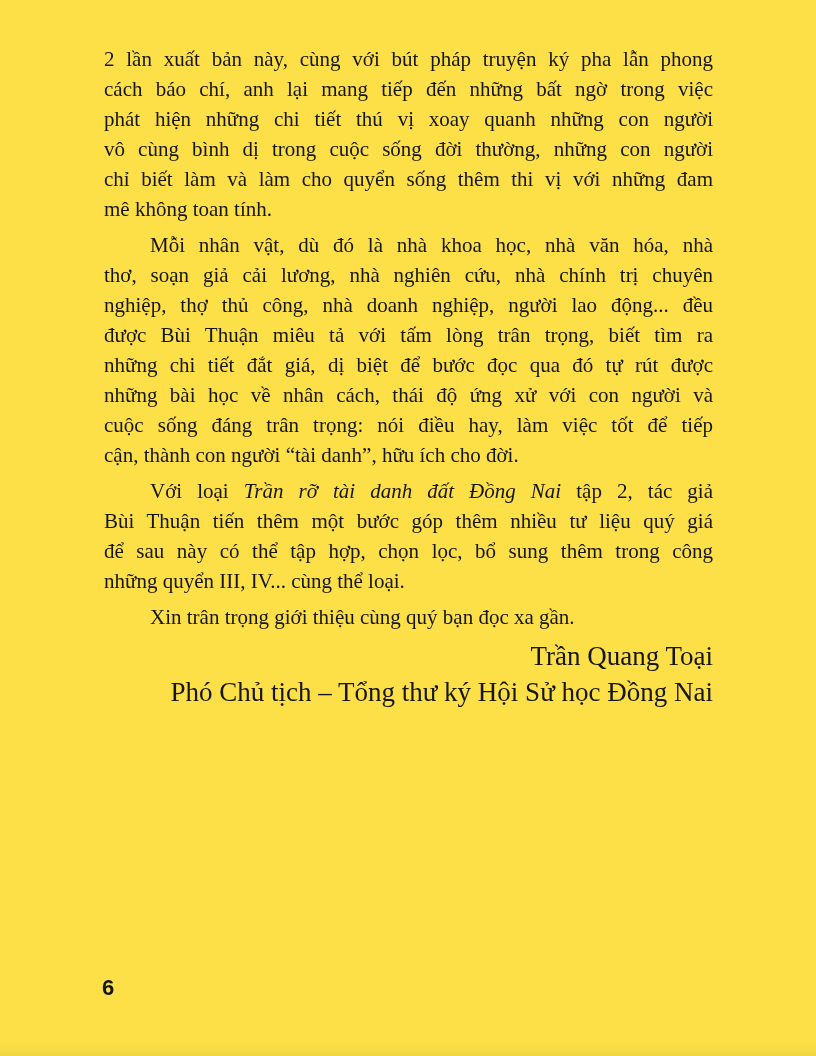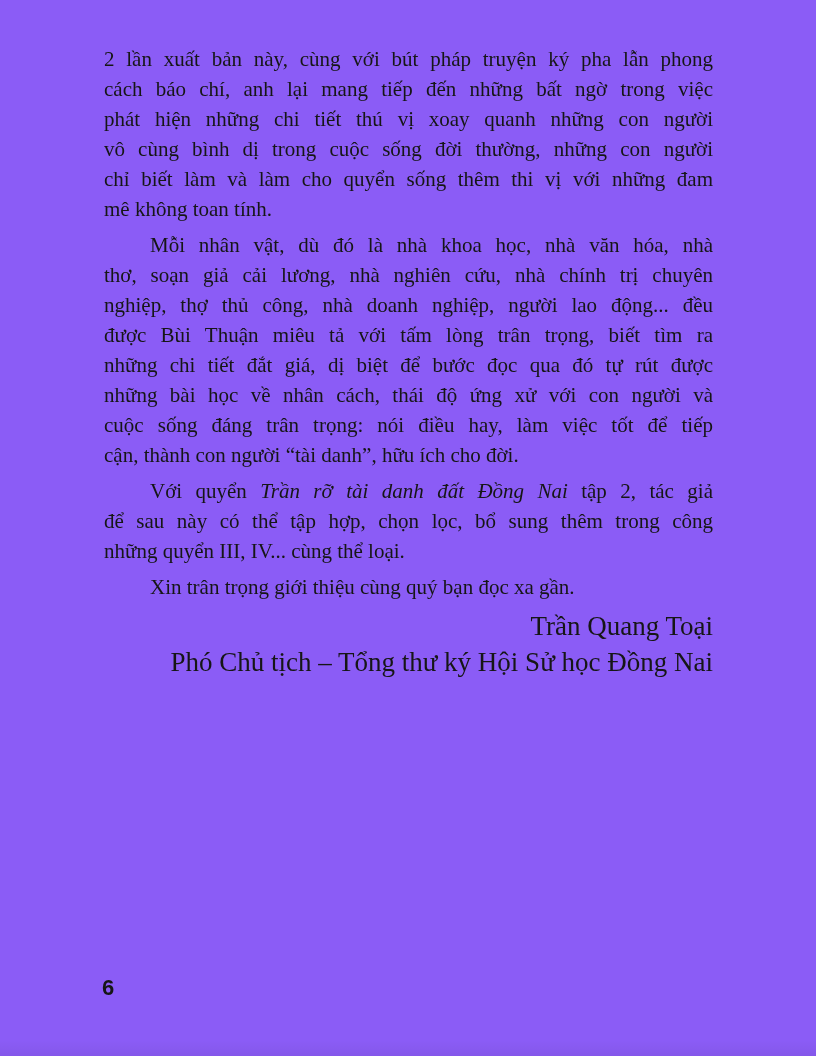--- a/index.html
+++ b/index.html
@@ -49,21 +49,21 @@
     left: 102px; top: 974px;
     font-family: "Liberation Sans", sans-serif;
     font-weight: bold;
     font-size: 22px;
     line-height: 28px;
   }
 </style>
 </head>
 <body>
 
-<div class="page" style="background: #8b5cf6; color: rgb(22, 22, 22);">
+<div class="page" style="background: #fde047; color: rgb(22, 22, 22);">
   <div class="text-block">
     <div id="paragraphs">
         <div class="para">
           <div class="line"><span>2 lần xuất bản này, cùng với bút pháp truyện ký pha lẫn phong</span></div>
           <div class="line"><span>cách báo chí, anh lại mang tiếp đến những bất ngờ trong việc</span></div>
           <div class="line"><span>phát hiện những chi tiết thú vị xoay quanh những con người</span></div>
           <div class="line"><span>vô cùng bình dị trong cuộc sống đời thường, những con người</span></div>
           <div class="line"><span>chỉ biết làm và làm cho quyển sống thêm thi vị với những đam</span></div>
           <div class="line last"><span>mê không toan tính.</span></div>
         </div>
@@ -71,21 +71,22 @@
           <div class="line indent"><span>Mỗi nhân vật, dù đó là nhà khoa học, nhà văn hóa, nhà</span></div>
           <div class="line"><span>thơ, soạn giả cải lương, nhà nghiên cứu, nhà chính trị chuyên</span></div>
           <div class="line"><span>nghiệp, thợ thủ công, nhà doanh nghiệp, người lao động... đều</span></div>
           <div class="line"><span>được Bùi Thuận miêu tả với tấm lòng trân trọng, biết tìm ra</span></div>
           <div class="line"><span>những chi tiết đắt giá, dị biệt để bước đọc qua đó tự rút được</span></div>
           <div class="line"><span>những bài học về nhân cách, thái độ ứng xử với con người và</span></div>
           <div class="line"><span>cuộc sống đáng trân trọng: nói điều hay, làm việc tốt để tiếp</span></div>
           <div class="line last"><span>cận, thành con người “tài danh”, hữu ích cho đời.</span></div>
         </div>
         <div class="para">
-          <div class="line indent"><span>Với quyển </span><span class="italic">Trần rỡ tài danh đất Đồng Nai</span><span> tập 2, tác giả</span></div>
+          <div class="line indent"><span>Với loại </span><span class="italic">Trần rỡ tài danh đất Đồng Nai</span><span> tập 2, tác giả</span></div>
+          <div class="line"><span>Bùi Thuận tiến thêm một bước góp thêm nhiều tư liệu quý giá</span></div>
           <div class="line"><span>để sau này có thể tập hợp, chọn lọc, bổ sung thêm trong công</span></div>
           <div class="line last"><span>những quyển III, IV... cùng thể loại.</span></div>
         </div>
         <div class="para">
           <div class="line last indent"><span>Xin trân trọng giới thiệu cùng quý bạn đọc xa gần.</span></div>
         </div>
       </div>
     <div class="signature">
       <div class="sig-line sig-name">Trần Quang Toại</div>
       <div class="sig-line sig-title">Phó Chủ tịch – Tổng thư ký Hội Sử học Đồng Nai</div>

